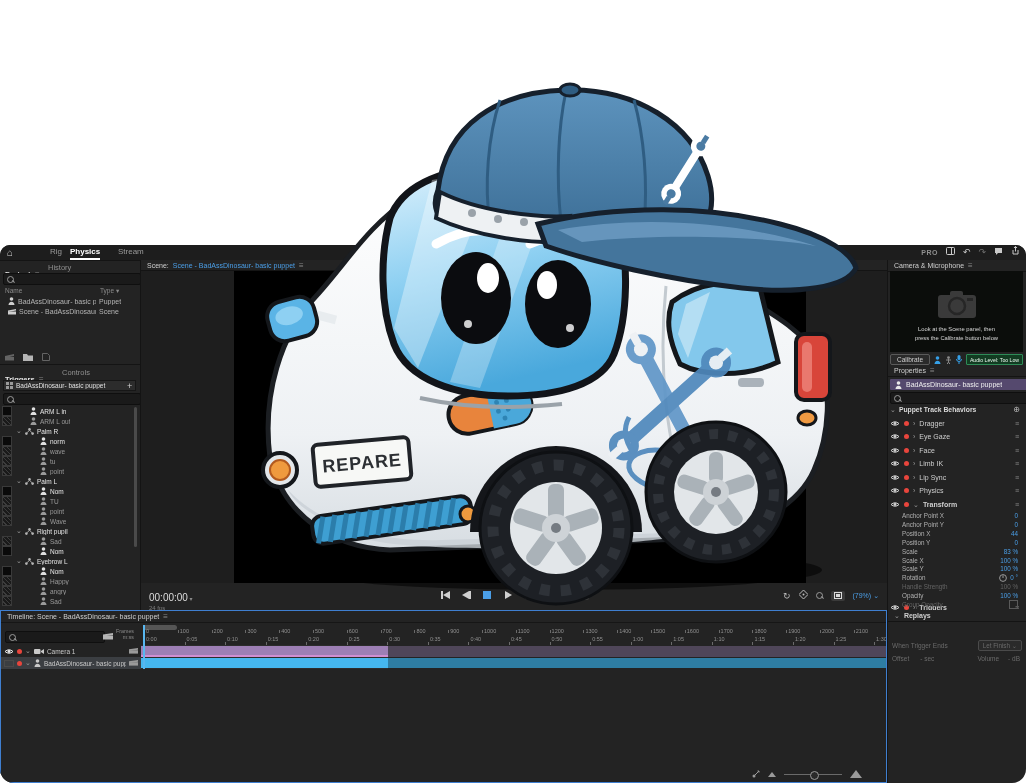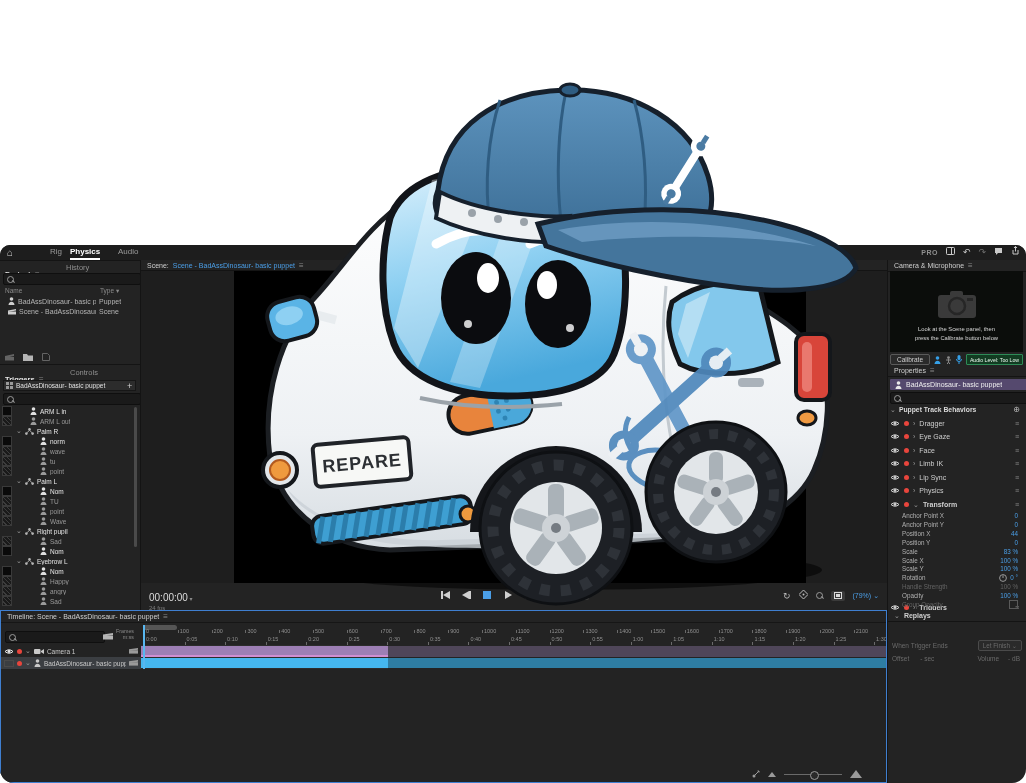--- a/index.html
+++ b/index.html
@@ -94,41 +94,41 @@
 <body>
 
 <div class="page">
 
   <div class="app">
 
     <div class="topbar">
       <span class="home-ic">⌂</span>
       <span class="tab" style="left:50px">Rig</span>
       <span class="tab active" style="left:70px">Physics</span>
-      <span class="tab" style="left:118px">Audio</span>
+      <span class="tab" style="left:118px">Stream</span>
       <div class="tb-right">
         <span class="pro">PRO</span>
         <span class="ic"><svg width="9" height="8">
               <rect x="0.5" y="0.5" width="8" height="7" rx="1" fill="none" stroke="#c9c9c9"></rect>
               <line x1="5.5" y1="1" x2="5.5" y2="7" stroke="#c9c9c9"></line>
             </svg></span>
         <span class="ic">↶</span>
         <span class="ic dim">↷</span>
         <span class="ic"><svg width="9" height="8">
               <path d="M1 1h7v5H4L2 8V6H1z" fill="#c9c9c9"></path>
             </svg></span>
         <span class="ic"><svg width="9" height="9">
               <path d="M2 4v4h5V4" fill="none" stroke="#c9c9c9"></path>
               <path d="M4.5 0.5v5M3 2l1.5-1.6L6 2" fill="none" stroke="#c9c9c9"></path>
             </svg></span>
       </div>
     </div>
 
     <div class="abs" style="left:5px;top:18px"><span class="ptab active">Project</span> <span class="menu-ic">≡</span></div>
-    <div class="abs ptab" style="left:66px;top:18px">History</div>
+    <div class="abs ptab" style="left:48px;top:18px">History</div>
     <div class="search abs" style="left:3px;top:28px;width:130px">
         <span class="mag"></span>
       </div>
     <div class="abs colhead" style="left:5px;top:42px">Name</div>
     <div class="abs colhead" style="left:100px;top:42px"><span>Type</span> ▾</div>
     <div class="abs row-flex" style="left:8px;top:52px;width:128px">
       <span class="ico">
           <svg width="7" height="8">
             <circle cx="3.5" cy="2" r="1.8" fill="#cfcfcf"></circle>
             <path d="M0.5 8c0-2 1.3-3.3 3-3.3S6.5 6 6.5 8z" fill="#cfcfcf"></path>
@@ -161,21 +161,21 @@
         </span>
       <span class="ico">
           <svg width="8" height="8" opacity="0.55">
             <path d="M0.5 0.5h5l2 2v5h-7z" fill="none" stroke="#9a9a9a"></path>
           </svg>
         </span>
     </div>
 
     <div class="abs" style="left:0;top:119px;width:140px;height:1px;background:#141414"></div>
     <div class="abs" style="left:5px;top:123px"><span class="ptab active">Triggers</span> <span class="menu-ic">≡</span></div>
-    <div class="abs ptab" style="left:70px;top:123px">Controls</div>
+    <div class="abs ptab" style="left:62px;top:123px">Controls</div>
     <div class="abs row-flex" style="left:3px;top:135px;width:133px;background:#2c2c2c;height:11px;border:1px solid #161616;box-sizing:border-box">
       <span class="ico" style="margin-left:2px">
           <svg width="7" height="7">
             <rect width="3" height="3" fill="#9a9a9a"></rect>
             <rect x="4" width="3" height="3" fill="#9a9a9a"></rect>
             <rect y="4" width="3" height="3" fill="#9a9a9a"></rect>
             <rect x="4" y="4" width="3" height="3" fill="#9a9a9a"></rect>
           </svg>
         </span>
       <span style="font-size:6.5px;color:#e0e0e0;width:108px;overflow:hidden;white-space:nowrap">BadAssDinosaur- basic puppet</span>

